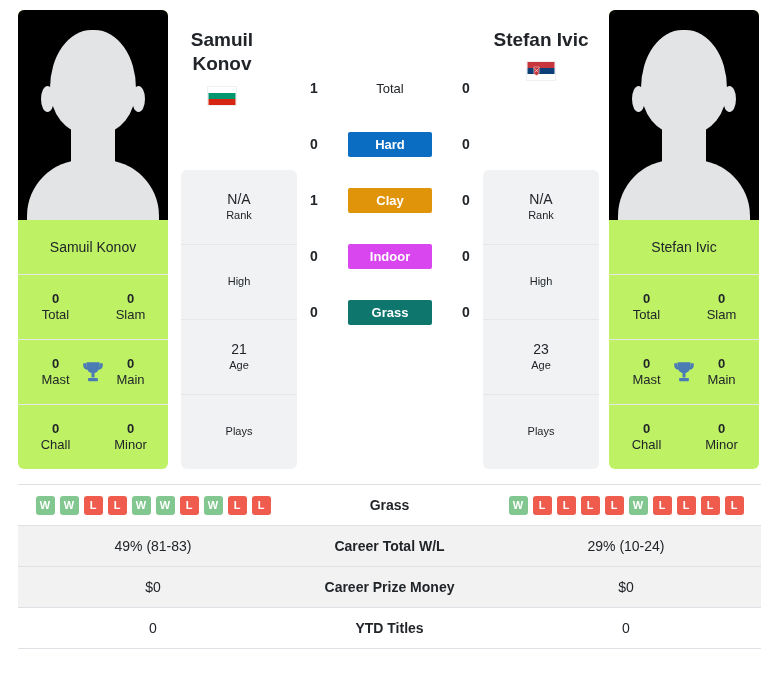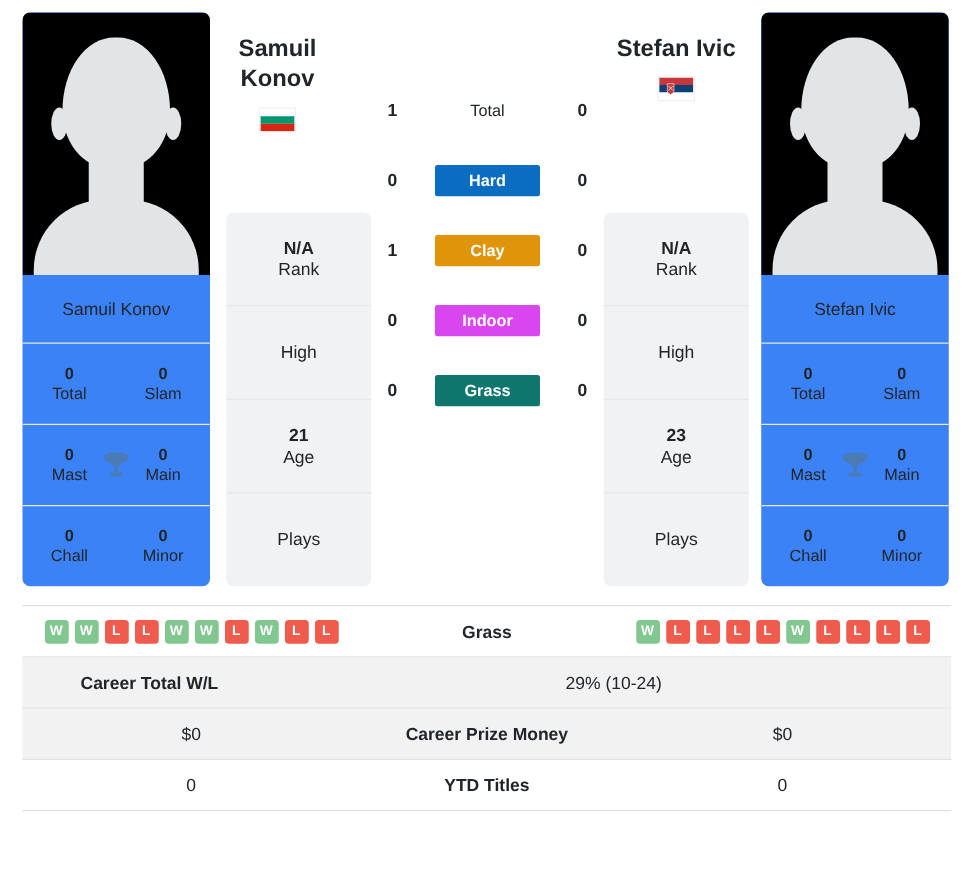--- a/index.html
+++ b/index.html
@@ -19,21 +19,21 @@
     width: 779px;
     height: 484px;
   }
 
   
   .photo-card {
     position: absolute;
     top: 10px;
     width: 150px;
     height: 459px;
-    background: #3b82f6;
+    background: #bef264;
     border-radius: 6px;
     overflow: hidden;
   }
   .photo-card.left  { left: 18px; }
   .photo-card.right { left: 609px; }
 
   .photo {
     position: relative;
     width: 150px;
     height: 210px;
@@ -173,25 +173,25 @@
     display: flex;
     flex-direction: column;
     align-items: center;
     justify-content: center;
     border-bottom: 1px solid #e6e7e8;
     line-height: 1.25;
   }
   .info-cell:last-child { border-bottom: none; }
   .info-cell .val {
     font-size: 14px;
-    font-weight: bold;
+    font-weight: normal;
     color: #212529;
   }
   .info-cell .cap {
-    font-size: 14px;
+    font-size: 11px;
     color: #212529;
   }
 
   
   .surfaces {
     position: absolute;
     left: 305px;
     top: 60px;
     width: 170px;
   }
@@ -500,20 +500,21 @@
           <span class="badge L">L</span>
           <span class="badge W">W</span>
           <span class="badge L">L</span>
           <span class="badge L">L</span>
           <span class="badge L">L</span>
           <span class="badge L">L</span>
         </div>
       </div>
     </div>
     <div class="srow2 alt">
+      <div class="cellL">49% (81-83)</div>
       <div class="cellM">Career Total W/L</div>
       <div class="cellR">29% (10-24)</div>
     </div>
     <div class="srow2 alt">
       <div class="cellL">$0</div>
       <div class="cellM">Career Prize Money</div>
       <div class="cellR">$0</div>
     </div>
     <div class="srow2">
       <div class="cellL">0</div>

